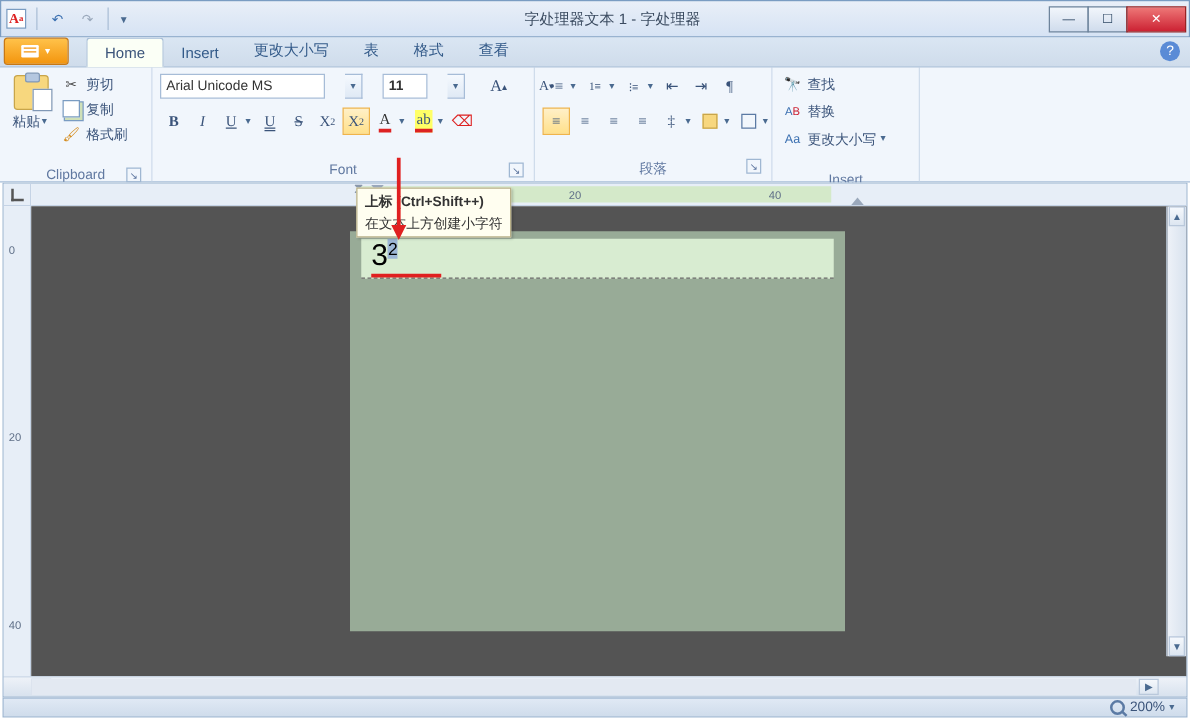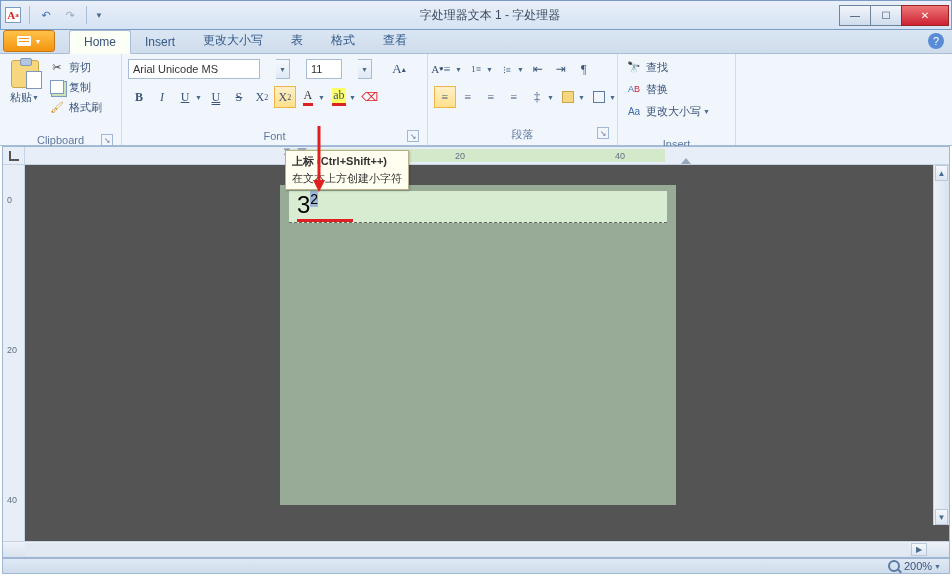--- a/index.html
+++ b/index.html
@@ -41,21 +41,21 @@
   .big-btn { display:flex;flex-direction:column;align-items:center;gap:2px;padding:2px 4px;}
   .big-btn .ic{width:28px;height:28px;display:flex;align-items:center;justify-content:center;}
   .big-btn .lbl{font-size:11px;color:#3b547a;display:flex;align-items:center;gap:2px;}
   .small-list{display:flex;flex-direction:column;gap:2px;}
   .small-btn{display:flex;align-items:center;gap:4px;padding:1px 2px;font-size:11px;color:#3b547a;}
   .small-btn .ic{width:16px;height:16px;display:flex;align-items:center;justify-content:center;}
 
   
   .font-row { display:flex;gap:16px;align-items:center;margin-bottom:6px;}
   .font-combo { border:1px solid #a6bcd7;background:#fff;height:20px;display:flex;align-items:center;padding:0 4px;font-size:11px;color:#333;}
-  .font-combo.name{width:132px;} .font-combo.size{width:36px;}
+  .font-combo.name{width:132px;} .font-combo.size{width:36px;font-weight:bold;}
   .combo-dd{width:14px;height:20px;border:1px solid #a6bcd7;border-left:none;background:linear-gradient(#f5f9fe,#dfe9f5);display:flex;align-items:center;justify-content:center;font-size:7px;color:#4a6a90;}
   .ic-btn{width:22px;height:22px;display:flex;align-items:center;justify-content:center;font-size:12px;color:#3b547a;font-family:"Times New Roman",serif;}
   .ic-btn.active{border:1px solid #f0b44a;background:linear-gradient(#fff0c8,#ffe08a);}
   .row{display:flex;gap:1px;align-items:center;}
   .dd-sm{font-size:7px;color:#4a6a90;margin-left:-2px;padding-right:2px;}
 
   .ic-bold{font-weight:bold;} .ic-ital{font-style:italic;}
   .ic-under{text-decoration:underline;}
   .ic-strike{text-decoration:line-through;}
 

